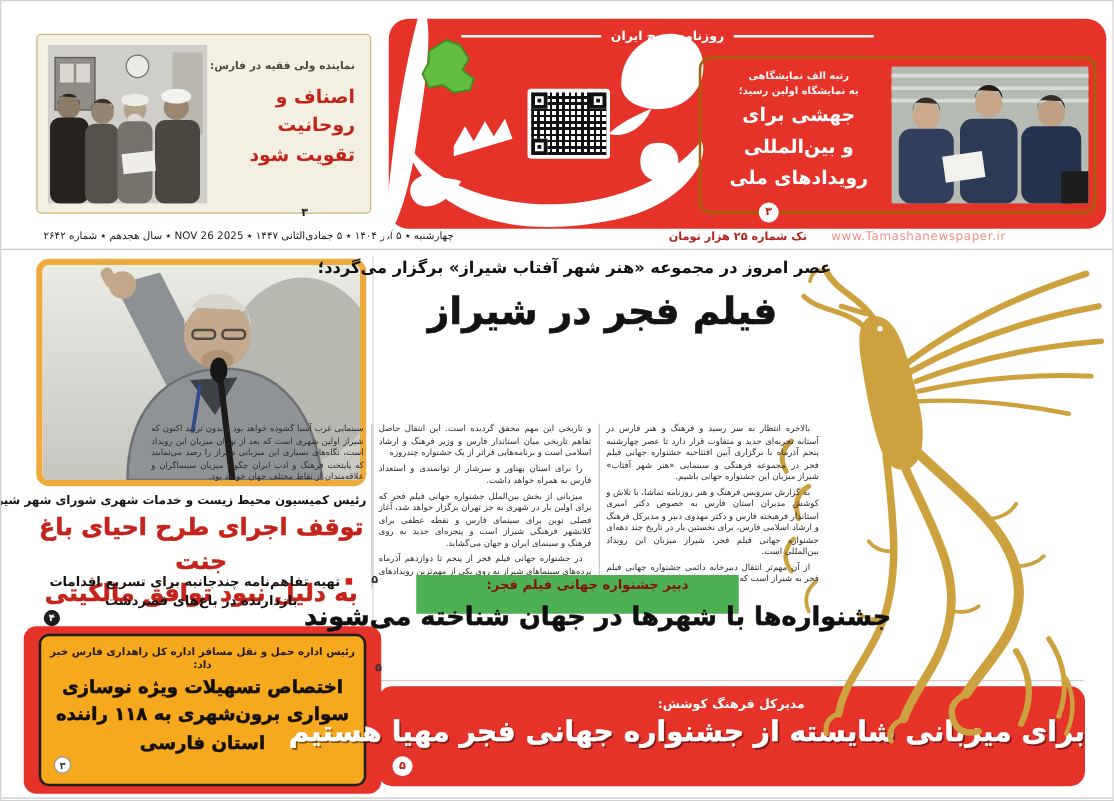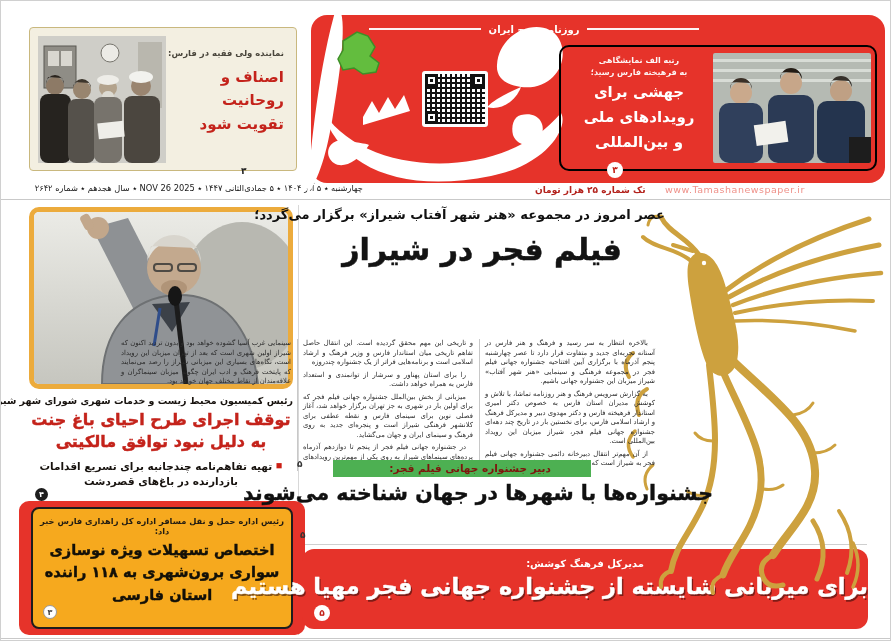--- a/index.html
+++ b/index.html
@@ -17,21 +17,21 @@
   .ribbon .rtext{color:#fff;font-size:10px;font-weight:bold;white-space:nowrap;text-align:center;}
   .logo-svg{left:284px;top:-6px;width:294px;height:202px;z-index:2;}
   .qr{left:421px;top:70px;width:66px;height:56px;background:#fdfdfd;border-radius:3px;padding:3px;z-index:3;}
   .qr-noise{width:100%;height:100%;position:relative;
     background-image:repeating-linear-gradient(0deg,#111 0 2px,transparent 2px 5px),
                      repeating-linear-gradient(90deg,#111 0 2px,transparent 2px 5px);
     background-color:#fdfdfd;}
   .finder{position:absolute;width:13px;height:13px;border:3px solid #111;background:#fdfdfd;}
   .finder::after{content:"";position:absolute;left:2px;top:2px;width:3px;height:3px;background:#111;}
   .f-tl{left:0;top:0}.f-tr{right:0;top:0}.f-bl{left:0;bottom:0}
-  .rightbox{left:558px;top:44px;width:318px;height:126px;border:2px solid #000000;border-radius:10px;z-index:3;}
+  .rightbox{left:558px;top:44px;width:318px;height:126px;border:2px solid #a16207;border-radius:10px;z-index:3;}
   .rb-photo{position:absolute;left:152px;top:6px;width:158px;height:110px;overflow:hidden;border-radius:2px;}
   .rb-text{position:absolute;right:166px;left:8px;top:8px;bottom:6px;color:#fff;text-align:center;}
   .rb-kick{font-size:8px;line-height:1.5;font-weight:bold;opacity:.95;}
   .rb-head{font-size:15px;font-weight:bold;line-height:1.45;margin-top:3px;white-space:nowrap;}
   .badge{border-radius:50%;background:#fff;color:#c22017;font-weight:bold;display:flex;align-items:center;justify-content:center;}
   .rb-badge{left:46px;bottom:-9px;width:16px;height:16px;font-size:9px;z-index:4;}
   .leftbox{left:28px;top:26px;width:268px;height:144px;background:#f3efe1;border:1px solid #c9b87e;border-radius:4px;padding:7px;}
   .lb-photo{position:absolute;left:8px;top:8px;width:128px;height:127px;overflow:hidden;}
   .lb-text{position:absolute;right:12px;top:20px;width:116px;text-align:right;}
   .lb-kick{font-size:8.5px;color:#4a463c;font-weight:bold;margin-bottom:8px;}
@@ -46,34 +46,34 @@
   .lead{left:298px;top:206px;width:366px;z-index:4;text-align:right;}
   .lead-kick{font-size:13px;font-weight:bold;color:#111;padding-left:6px;white-space:nowrap;}
   .lead-h1{font-size:30px;font-weight:bold;line-height:1.05;margin-top:5px;white-space:nowrap;letter-spacing:-1px;-webkit-text-stroke:.5px currentColor;}
   .lead-h1 .blk{color:#131313;}
   .lead-h1 .red{color:#c4231b;margin-right:6px;}
   .lead-h2{font-size:30px;font-weight:bold;color:#131313;text-align:center;margin-top:10px;letter-spacing:-1px;-webkit-text-stroke:.5px #131313;white-space:nowrap;}
   .bodycols{left:302px;top:338px;width:352px;height:132px;column-count:2;column-gap:12px;column-rule:1px solid #c8c8c8;
     font-size:6.8px;line-height:1.4;text-align:justify;color:#2b2b2b;z-index:4;}
   .bodycols p{margin:0 0 3px;text-indent:7px;}
   .ref-sm{font-size:9px;font-weight:bold;color:#333;z-index:5;}
-  .greenbar{left:332px;top:459px;width:258px;height:17px;background:#4db052;color:#7e150d;font-size:10.5px;font-weight:bold;
+  .greenbar{left:332px;top:459px;width:258px;height:31px;background:#4db052;color:#7e150d;font-size:10.5px;font-weight:bold;
     text-align:center;line-height:17px;z-index:4;white-space:nowrap;padding-left:16px;}
   .quote-h{left:296px;top:479px;width:416px;font-size:20.5px;font-weight:bold;color:#101010;text-align:center;line-height:1.3;
     letter-spacing:-.5px;-webkit-text-stroke:.4px #101010;z-index:4;white-space:nowrap;}
   .redstrip{left:301px;top:548px;width:566px;height:80px;background:#e6332a;border-radius:12px;z-index:1;text-align:center;color:#fff;}
   .rs-kick{font-size:10px;font-weight:bold;margin-top:9px;}
   .rs-head{font-size:22.5px;font-weight:bold;margin-top:4px;letter-spacing:-.5px;white-space:nowrap;
     text-shadow:1.5px 1.5px 0 rgba(40,10,5,.55);-webkit-text-stroke:.4px #fff;}
   .rs-badge{left:12px;bottom:8px;width:16px;height:16px;font-size:9px;}
   .simorgh{left:616px;top:202px;width:272px;height:392px;z-index:2;pointer-events:none;}
   
   .gframe{left:28px;top:206px;width:264px;height:182px;border:5px solid #ecab3c;border-radius:10px;background:#fff;overflow:hidden;}
   .g-kick{left:28px;top:394px;width:264px;font-size:9.5px;font-weight:bold;color:#17120e;text-align:center;white-space:nowrap;}
-  .g-head{left:28px;top:408px;width:264px;font-size:16px;font-weight:bold;color:#c4231b;text-align:center;line-height:1.4;
+  .g-head{left:28px;top:408px;width:264px;font-size:19px;font-weight:bold;color:#c4231b;text-align:center;line-height:1.4;
     -webkit-text-stroke:.4px #c4231b;}
   .g-sub{left:28px;top:458px;width:264px;font-size:10.5px;font-weight:bold;color:#17120e;text-align:center;line-height:1.4;}
   .g-sub .sq{color:#cc1f15;font-size:8px;vertical-align:2px;}
   .ref4{left:34px;top:487px;width:13px;height:13px;border-radius:50%;background:#1d1d1d;color:#fff;font-size:8px;
     display:flex;align-items:center;justify-content:center;font-weight:bold;}
   .redtray{left:18px;top:500px;width:286px;height:134px;background:#e6332a;border-radius:10px;}
   .yellowbox{left:30px;top:506px;width:262px;height:122px;background:#f6a91e;border:2.5px solid #1d1d1d;border-radius:8px;
     text-align:center;padding-top:7px;}
   .yb-kick{font-size:8.3px;font-weight:bold;color:#221c12;}
   .yb-head{font-size:14.5px;font-weight:bold;color:#131008;line-height:1.55;margin-top:3px;-webkit-text-stroke:.4px #131008;}
@@ -133,24 +133,24 @@
         <rect x="55" y="42" width="46" height="68" rx="10" fill="#2b3a55"></rect>
         <circle cx="128" cy="38" r="11" fill="#bfa084"></circle>
           <path d="M117,34 a11,11 0 0 1 22,0 l-3,-6 -17,-1 Z" fill="#35302a"></path>
         <rect x="104" y="48" width="48" height="62" rx="10" fill="#24344e"></rect>
         <rect x="42" y="70" width="32" height="21" fill="#f2f1ec" transform="rotate(-8 58 80)"></rect>
         <rect x="136" y="84" width="22" height="26" fill="#1d1d1d"></rect>
       </svg>
     </div>
     <div class="rb-text">
       <div class="rb-kick">رتبه الف نمایشگاهی</div>
-      <div class="rb-kick">به فرهیخته فارس رسید؛</div>
+      <div class="rb-kick">به نمایشگاه اولین رسید؛</div>
       <div class="rb-head">جهشی برای</div>
+      <div class="rb-head">و بین‌المللی</div>
       <div class="rb-head">رویدادهای ملی</div>
-      <div class="rb-head">و بین‌المللی</div>
     </div>
     <div class="abs badge rb-badge">۳</div>
   </div>
 
   <div class="abs leftbox">
     <div class="lb-photo">
       <svg viewBox="0 0 128 127" width="128" height="127">
         <rect width="128" height="127" fill="#cfcec8"></rect>
         <rect x="6" y="10" width="32" height="42" fill="#8f8d86" stroke="#5a5852"></rect>
         <rect x="10" y="15" width="11" height="15" fill="#d9d7d0"></rect>

